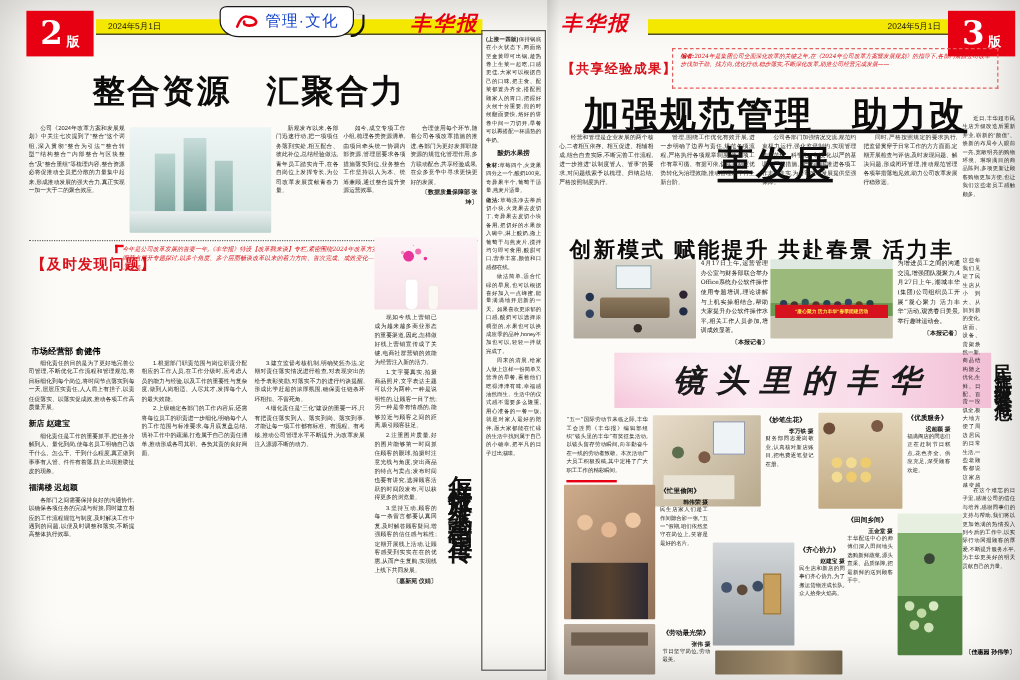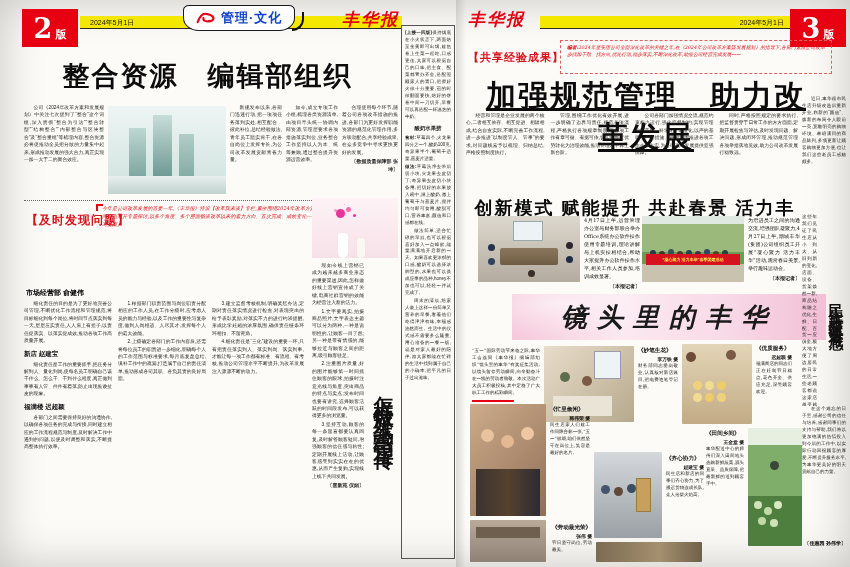--- a/index.html
+++ b/index.html
@@ -14,21 +14,21 @@
   .headline { font-weight:900; color:#0c0c0c; text-align:center; letter-spacing:2px; }
   .red { color:#d8121c; }
   .b { font-weight:bold; }
   .pagebox { background:#e60012; color:#fff; display:flex; align-items:center; justify-content:center; }
   .pagebox .num { font-family:"DejaVu Serif",serif; font-weight:bold; font-size:27px; line-height:1; }
   .pagebox .word { font-size:11px; margin:12px 0 0 3px; font-weight:bold; }
   .yellowbar { background:#f4e800; border-bottom:1.5px solid #2a2a2a; font-size:7px; color:#111; }
   .yellowbar span { line-height:13px; }
   .bubble { position:absolute; background:#fff; border:1.6px solid #1a1a1a; border-radius:6px 6px 16px 16px / 5px 5px 13px 13px; display:flex; align-items:center; gap:5px; padding:2px 12px; height:26px; }
   .bubble::after { content:""; position:absolute; right:-10px; top:6px; width:10px; height:17px; border-right:2px solid #111; border-bottom:2px solid #111; border-radius:0 0 14px 0; }
-  .section-label { color:#1544c8; font-weight:700; font-size:13px; letter-spacing:1px; white-space:nowrap; }
+  .section-label { color:#1544c8; font-weight:400; font-size:13px; letter-spacing:1px; white-space:nowrap; }
   .masthead { color:#e60012; font-weight:bold; font-size:17px; font-family:"DejaVu Serif",serif; font-style:italic; letter-spacing:2px; white-space:nowrap; }
   .vtitle { writing-mode:vertical-rl; font-family:"DejaVu Serif","Liberation Serif",serif; font-weight:bold; color:#111; text-align:center; }
   .photo { position:absolute; overflow:hidden; border-radius:1px; }
   .credit { font-weight:bold; text-align:right; display:block; margin-top:2px; text-indent:0; }
   .byline { font-size:6.5px; font-weight:bold; color:#111; margin:4px 0 2px; text-indent:0; }
   .divider-dot { border-top:1.5px dotted #666; }
   .notebox { border:1.2px dashed #e06060; color:#d8121c; }
   .quote-mark { position:absolute; width:7px; height:7px; }
   .ql { border-left:2.5px solid #e60012; border-top:2.5px solid #e60012; }
   .qr { border-right:2.5px solid #e60012; border-bottom:2.5px solid #e60012; }
@@ -59,21 +59,21 @@
     <span>2024年5月1日</span>
   </div>
   <div class="bubble" style="left:183px;top:5px;">
     <svg width="20" height="14" viewBox="0 0 24 16">
       <path d="M2 13 Q6 2 12 3 Q20 4 21 8 Q21 12 14 12 Q8 12 9 8" fill="none" stroke="#e60012" stroke-width="2.6" stroke-linecap="round"></path>
     </svg>
     <span class="section-label">管理·文化</span>
   </div>
   <div class="abs masthead" style="left:342px;top:8px;">丰华报</div>
 
-  <div class="abs headline" style="left:55px;top:58px;width:305px;font-size:27px;">整合资源　编辑部组织</div>
+  <div class="abs headline" style="left:55px;top:58px;width:305px;font-size:27px;">整合资源　汇聚合力</div>
 
   <div class="abs tiny" style="left:24px;top:104px;width:80px;height:92px;">
     <p>公司《2024年改革方案和发展规划》中关注七次提到了“整合”这个词组,深入贯彻“整合为引法”“整合转型”“结构整合”“内部整合与区块整合”及“整合重组”等梳理内容,整合资源必将促推动全员把分散的力量集中起来,形成推动发展的强大合力,真正实现一加一大于二的聚合效应。</p>
   </div>
   <div class="photo" style="left:108px;top:106px;width:118px;height:88px;background:linear-gradient(180deg,#eef5f4,#cfe2df);">
     <div class="abs" style="left:18%;bottom:20%;width:14%;height:55%;background:linear-gradient(#bed7d2,#7fa7a1);"></div>
     <div class="abs" style="left:38%;bottom:20%;width:16%;height:70%;background:linear-gradient(#c8ddd9,#6f9a94);"></div>
     <div class="abs" style="left:60%;bottom:20%;width:13%;height:48%;background:linear-gradient(#b3cdc8,#85aca6);"></div>
     <div class="ground" style="height:20%;background:linear-gradient(#e9efee,#bfd2ce);"></div>
   </div>

